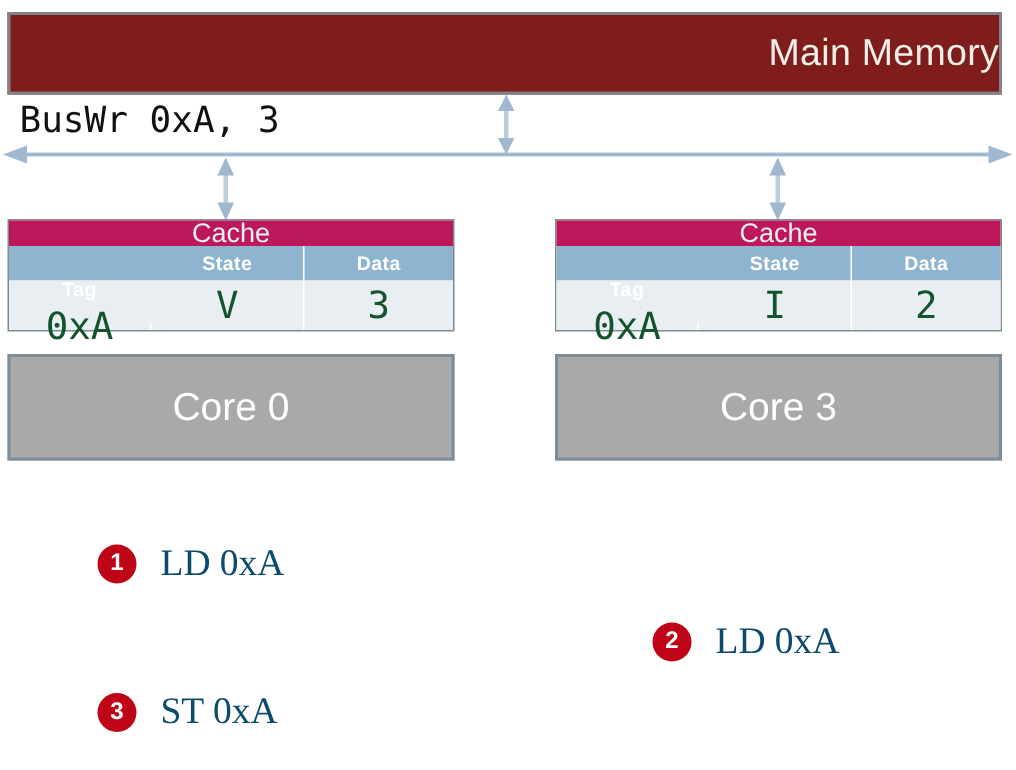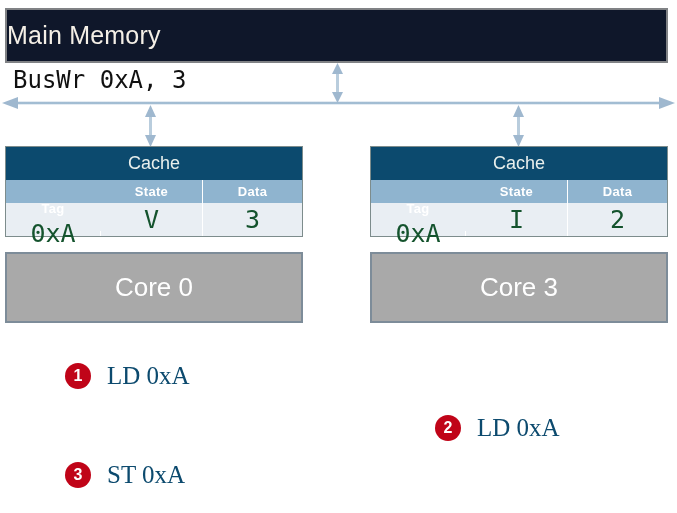--- a/index.html
+++ b/index.html
@@ -23,25 +23,25 @@
   }
 
   
   .memory-bar {
     position: absolute;
     left: 5px;
     top: 8px;
     width: 663px;
     height: 55px;
     box-sizing: border-box;
-    background: #0f172a;
+    background: #7f1d1d;
     border: 2px solid #808285;
     display: flex;
     align-items: center;
-    justify-content: flex-start;
+    justify-content: flex-end;
   }
   .memory-label {
     color: #f4efe6;
     font-size: 25px;
     font-family: "Liberation Sans", sans-serif;
     letter-spacing: 0.2px;
   }
 
   
   .bus-wrap {
@@ -69,22 +69,22 @@
   }
   .node.left  { left: 5px;   top: 146px; }
   .node.right { left: 370px; top: 146px; }
 
   .cache-box {
     box-sizing: border-box;
     border: 1px solid #7d8c8c;
     background: #ffffff;
   }
   .cache-title {
-    height: 33px;
-    background: #0c4a6e;
+    height: 17px;
+    background: #be185d;
     color: #e8efec;
     font-size: 18px;
     display: flex;
     align-items: center;
     justify-content: center;
   }
   .cache-head {
     display: flex;
     height: 23px;
     background: #8fb4cf;

